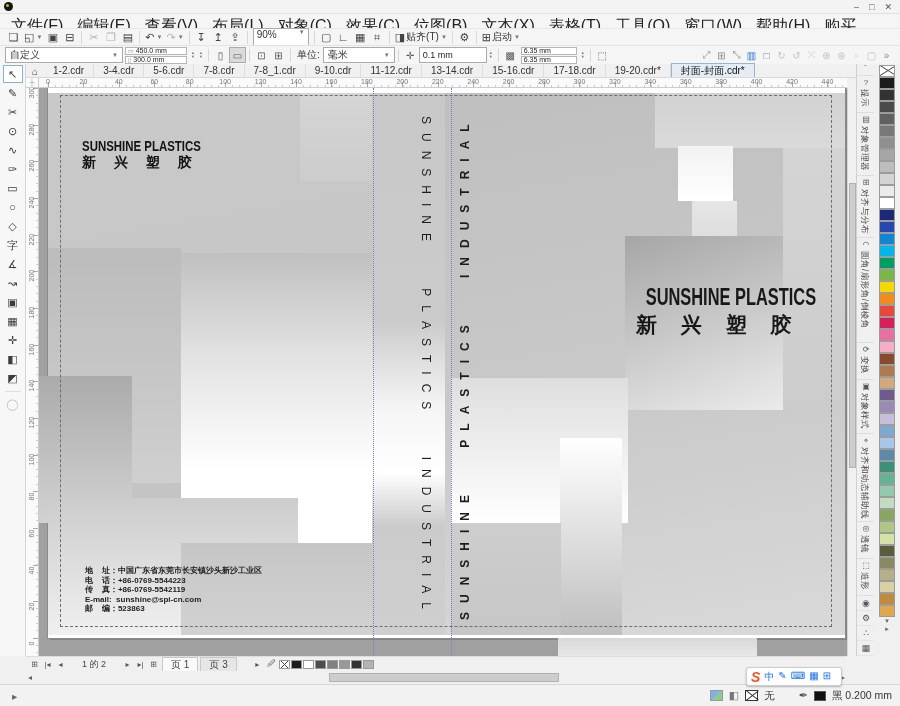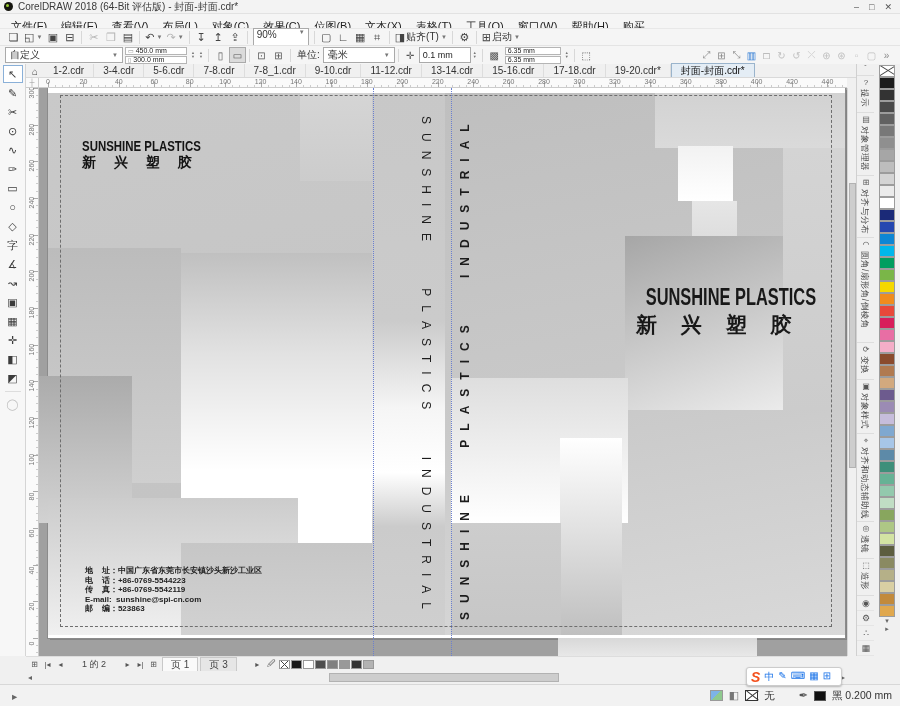--- a/index.html
+++ b/index.html
@@ -11,21 +11,21 @@
   }
   
   #titlebar { position:absolute; left:0; top:0; width:900px; height:14px; background:#f3f3f3;
     display:flex; align-items:center; padding:0 4px; border-bottom:1px solid #e2e2e2; }
   #app-logo { width:9px; height:9px; border-radius:50%; background:#15150f; margin-right:5px; position:relative; }
   #app-logo::after{content:"";position:absolute;left:2px;top:2px;width:3px;height:3px;border-radius:50%;background:#9acd32;}
   #title-text { font-size:10px; color:#3a3a3a; }
   #win-controls { margin-left:auto; display:flex; gap:10px; font-size:9px; color:#555; padding-right:4px; }
   #menubar { position:absolute; left:0; top:14px; width:900px; height:14px; background:#f5f5f5;
     display:flex; align-items:center; padding-left:4px; }
-  .mitem { padding:0 7px; font-size:11px; color:#222; line-height:14px; cursor:default;margin-top:9px; }
+  .mitem { padding:0 7px; font-size:16px; color:#222; line-height:14px; cursor:default;margin-top:9px; }
   #toolbar { position:absolute; left:0; top:28px; width:900px; height:17px; background:#f5f5f5;
     display:flex; align-items:center; padding-left:5px; border-top:1px solid #e8e8e8; }
   .tbtn { min-width:17px; height:15px; display:flex; align-items:center; justify-content:center;
     font-size:11px; color:#444; gap:1px; padding:0 2px; }
   .tbtn.gray { color:#b5b5b5; }
   .tbtn .lab { font-size:10px; color:#333; }
   .drop { font-size:6px; color:#777; margin-left:1px; }
   .sep { width:1px; height:13px; background:#d8d8d8; margin:0 3px; }
   .zoombox { width:56px; height:18px; background:#fff; border:1px solid #aaa; font-size:10px;
     display:flex; align-items:flex-start; padding:0 3px; margin:0 2px; }
@@ -147,21 +147,20 @@
   #imebar .slogo { color:#f4511e; font-weight:bold; font-size:14px; font-style:italic; }
   #imebar .iico { color:#1a73e8; font-size:10px; }
 </style>
 </head>
 <body>
 
 <div id="app">
 
   <div id="titlebar">
     <div id="app-logo"></div>
-    <div id="title-text">CorelDRAW 2018 (64-Bit 评估版) - 封面-封面.cdr*</div>
     <div id="win-controls">
         <span>–</span>
         <span>□</span>
         <span>✕</span>
       </div>
   </div>
 
   <div id="menubar">
       <div class="mitem">文件(F)</div>
       <div class="mitem">编辑(E)</div>
@@ -287,21 +286,21 @@
     <div class="pbtn">⊡</div>
     <div class="pbtn">⊞</div>
     <div class="sep"></div>
     <span class="plabel">单位:</span>
     <div class="pselect" style="width:72px">
       <span>毫米</span>
         <span class="drop">▼</span>
     </div>
     <div class="sep"></div>
     <div class="pbtn">✛</div>
-    <div class="pfield" style="width:52px">
+    <div class="pfield" style="width:68px">
         <span>0.1 mm</span>
       </div>
     <div class="spin">
         <span>▲</span>
         <span>▼</span>
       </div>
     <div class="sep"></div>
     <div class="pbtn">▩</div>
     <div class="dimcol">
       <div class="dimfield" style="width:56px">

